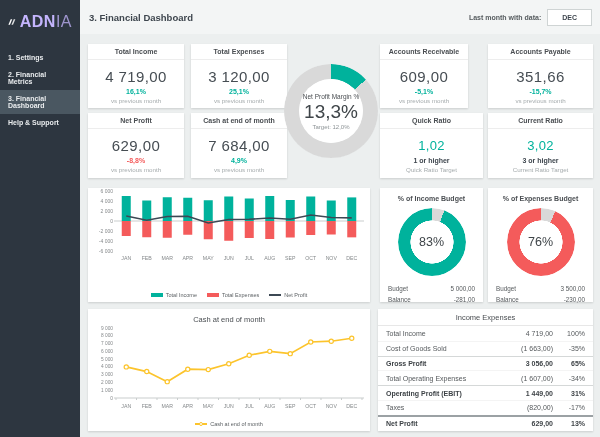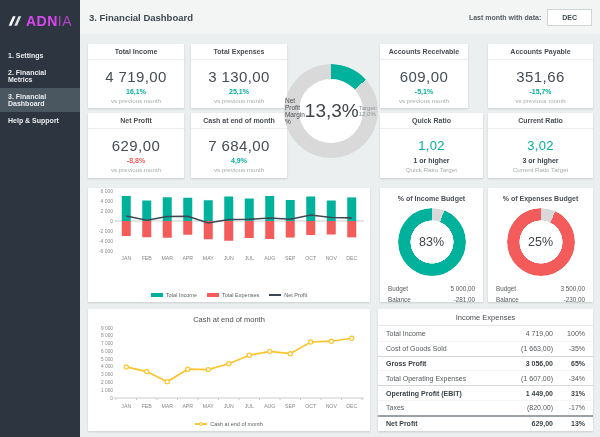--- a/index.html
+++ b/index.html
@@ -3,21 +3,21 @@
 <meta charset="utf-8">
 <style>
   * { margin:0; padding:0; box-sizing:border-box; }
   html,body { width:600px; height:437px; }
   body { font-family:"Liberation Sans", sans-serif; background:#ecefef; overflow:hidden; }
   .page { position:relative; width:600px; height:437px; background:#ecefef; }
 
   
   .sidebar { position:absolute; left:0; top:0; width:80px; height:437px; background:#2d3640; z-index:5; }
   .logo { display:flex; align-items:center; gap:4px; padding:13px 8px 12px 8px; }
-  .logo-text { color:#d946ef; font-size:14px; letter-spacing:.5px; }
+  .logo-text { color:#c4b5fd; font-size:16px; letter-spacing:.5px; }
   .logo-text b { font-weight:800; }
   .logo-text span { font-weight:300; opacity:.75; }
   .side-menu { margin-top:6px; }
   .side-item { color:#e9ecee; font-size:7px; font-weight:bold; padding:5px 8px; cursor:pointer; }
   .side-item.active { background:#4a5761; }
 
   
   .content { position:absolute; left:80px; top:0; width:520px; height:437px; }
   .topbar { display:flex; align-items:center; justify-content:space-between; height:34px; padding:0 8px 0 9px; background:#f3f5f5; }
   .page-title { font-size:9.5px; font-weight:bold; color:#3e464e; }
@@ -37,21 +37,21 @@
   .ratio-value { text-align:center; font-size:13px; color:#00b29c; margin-top:9px; letter-spacing:.3px; }
   .ratio-target { text-align:center; font-size:7px; font-weight:bold; color:#3e464e; margin-top:4px; }
 
   
   .margin-circle { position:absolute; left:196px; top:56px; width:110px; height:110px; border-radius:50%; }
   .margin-donut { position:absolute; left:8px; top:8px; width:94px; height:94px; border-radius:50%;
                   box-shadow:0 1px 3px rgba(0,0,0,.18);
                   -webkit-mask:radial-gradient(closest-side, transparent 67%, #000 68%);
                   mask:radial-gradient(closest-side, transparent 67%, #000 68%); }
   .margin-hole { position:absolute; left:23px; top:23px; width:64px; height:64px; border-radius:50%; background:#fff;
-                 display:flex; align-items:center; justify-content:center; }
+                 display:flex; flex-direction:column; align-items:center; justify-content:center; }
   .margin-title { font-size:6.5px; color:#4a4e52; }
   .margin-value { font-size:19px; color:#3f4549; margin:1px 0; }
   .margin-target { font-size:6px; color:#8d9396; }
 
   
   .bd-title { text-align:center; font-size:7px; font-weight:bold; color:#4a4e52; margin-top:7px; }
   .bd-wrap { position:relative; width:68px; height:68px; margin:6px auto 0 auto; }
   .bd-donut { position:absolute; inset:0; border-radius:50%;
               -webkit-mask:radial-gradient(closest-side, transparent 63%, #000 64%);
               mask:radial-gradient(closest-side, transparent 63%, #000 64%); }
@@ -113,21 +113,21 @@
 
     <div class="card" style="left:8px; top:44px; width:96px; height:64px;">
       <div class="kpi-title">Total Income</div>
       <div class="kpi-value">4 719,00</div>
       <div class="kpi-change tone-good">16,1%</div>
       <div class="kpi-note">vs previous month</div>
     </div>
 
     <div class="card" style="left:111px; top:44px; width:96px; height:64px;">
       <div class="kpi-title">Total Expenses</div>
-      <div class="kpi-value">3 130,00</div>
+      <div class="kpi-value">3 120,00</div>
       <div class="kpi-change tone-good">25,1%</div>
       <div class="kpi-note">vs previous month</div>
     </div>
 
     <div class="card" style="left:300px; top:44px; width:88px; height:64px;">
       <div class="kpi-title">Accounts Receivable</div>
       <div class="kpi-value">609,00</div>
       <div class="kpi-change tone-good">-5,1%</div>
       <div class="kpi-note">vs previous month</div>
     </div>
@@ -255,21 +255,21 @@
             <span>Balance</span>
             <span>-281,00</span>
           </div>
       </div>
     </div>
 
     <div class="card" style="left:408px; top:188px; width:105px; height:114px;">
       <div class="bd-title">% of Expenses Budget</div>
       <div class="bd-wrap">
         <div class="bd-donut" style="background: conic-gradient(rgb(217, 217, 217) 0deg, rgb(217, 217, 217) 7%, rgb(244, 91, 91) 7%, rgb(244, 91, 91) 100%);"></div>
-        <div class="bd-label">25%</div>
+        <div class="bd-label">76%</div>
       </div>
       <div class="bd-rows">
         <div class="bd-row">
             <span>Budget</span>
             <span>3 500,00</span>
           </div>
         <div class="bd-row">
             <span>Balance</span>
             <span>-230,00</span>
           </div>

